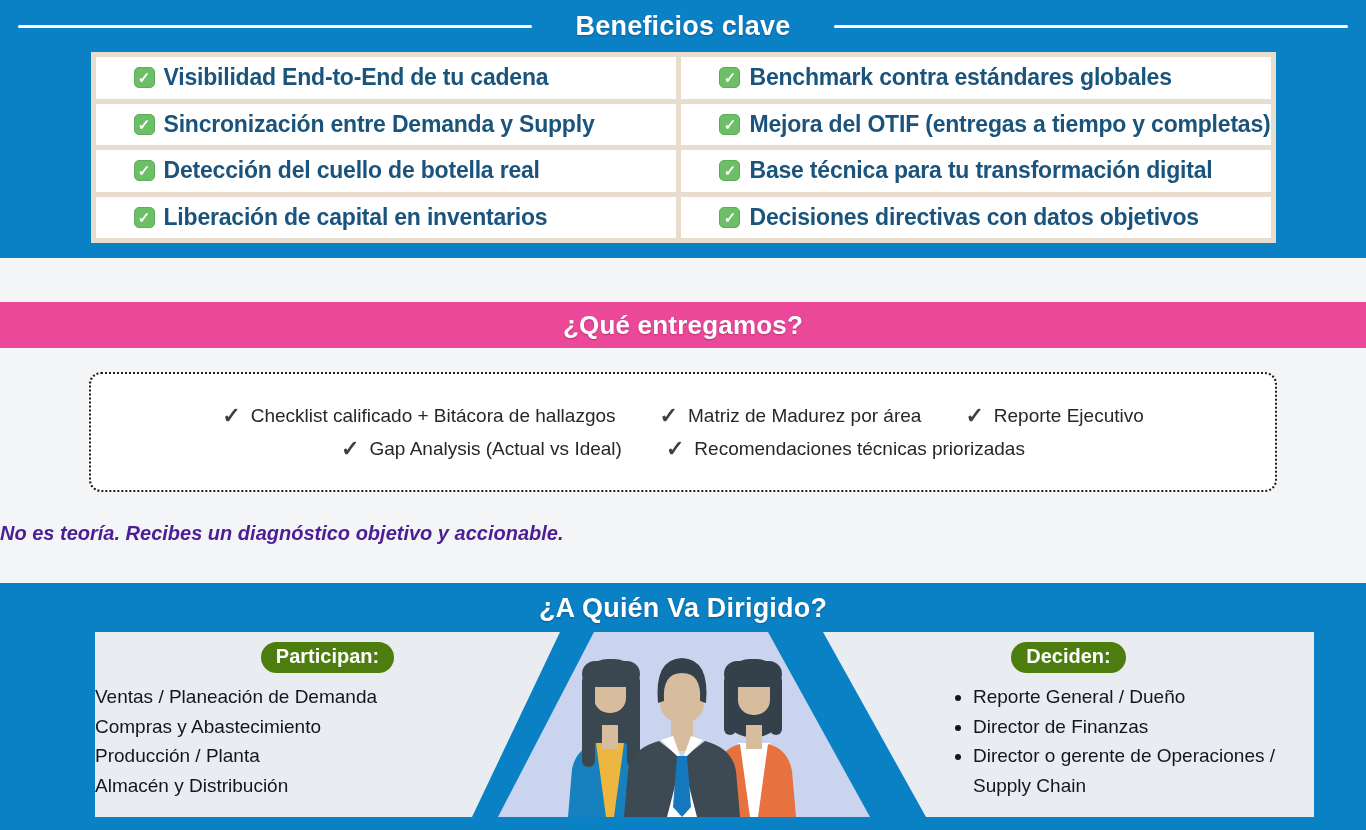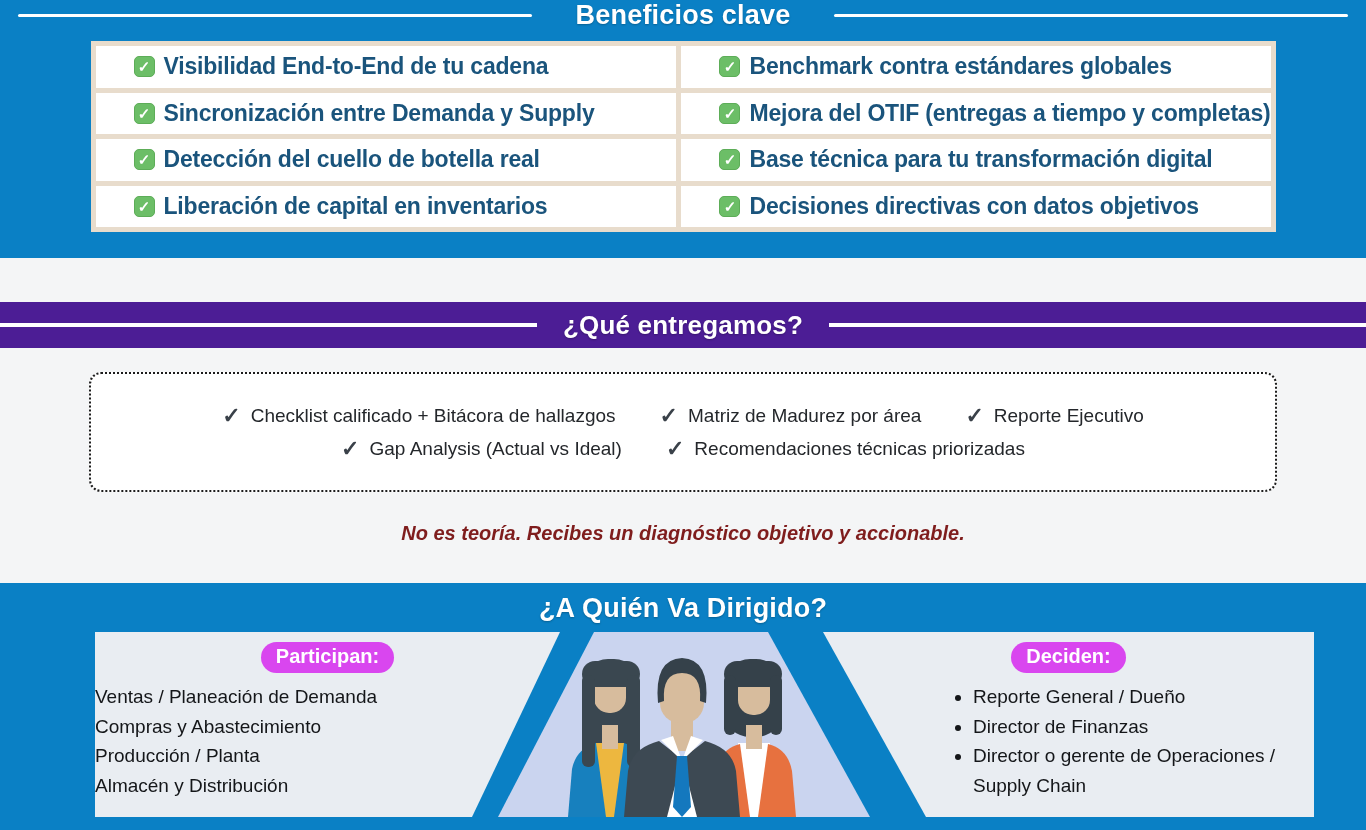--- a/index.html
+++ b/index.html
@@ -2,66 +2,66 @@
 <html><head>
 <meta charset="utf-8">
 <style>
   * { margin:0; padding:0; box-sizing:border-box; }
   html,body { width:1366px; height:830px; }
   body { font-family:"Liberation Sans", sans-serif; background:#f4f5f6; overflow:hidden; }
 
   .page { width:1366px; height:830px; display:flex; flex-direction:column; }
 
   
-  .benefits-section { height:258px; background:#0a80c5; }
+  .benefits-section { height:258px; background:#0a80c5; padding-top:11px; }
   .title-row { display:flex; align-items:center; width:100%; }
   .title-row .hline { flex:1; height:3px; background:#ffffff; border-radius:2px; }
   .title-row .hline.edge { margin:0 18px; }
   .section-title { color:#ffffff; font-size:27px; font-weight:bold; margin:0 26px; white-space:nowrap;
                    text-shadow:0 1px 2px rgba(0,0,0,0.25); letter-spacing:0.2px; }
 
   .benefits-table { width:1185px; margin:10px auto 0; background:#e8dccc; padding:5px;
                     display:grid; grid-template-columns:1fr 1fr; grid-auto-rows:41.5px; gap:5px; }
   .benefit-cell { background:#ffffff; display:flex; align-items:center; padding-left:38px; gap:9px; }
   .benefit-cell .label { color:#1a547c; font-weight:bold; font-size:23px; letter-spacing:-0.2px; white-space:nowrap; }
   .checkbox { width:21px; height:21px; flex:0 0 21px; background:#6cbe67; border:1px solid #5dad58;
               border-radius:5px; color:#ffffff; font-size:15px; font-weight:bold;
               display:flex; align-items:center; justify-content:center; line-height:1; }
 
   
   .deliver-section { height:325px; background:#f4f5f6; }
-  .green-band { margin-top:44px; height:46px; background:#4c1d95; display:flex; align-items:center; width:100%; }
+  .green-band { margin-top:44px; height:46px; background:#ec4899; display:flex; align-items:center; width:100%;flex-direction:column; }
   .green-band .hline { flex:1; height:4px; background:#ffffff; }
   .green-band .section-title { font-size:26px; }
 
   .dashed-box { width:1188px; height:120px; margin:24px auto 0; background:#ffffff;
                 border:2px dotted #1c1c1c; border-radius:12px;
                 display:flex; flex-direction:column; justify-content:center; gap:11px; }
   .deliv-row { display:flex; justify-content:center; align-items:center; gap:44px; }
   .deliv-item { display:flex; align-items:center; gap:10px; font-size:19px; color:#24272b; white-space:nowrap; }
   .check-mark { color:#3a4149; font-size:22px; font-weight:bold; line-height:1; }
 
-  .note { margin-top:30px; text-align:center; font-size:20px; font-weight:bold; font-style:italic; color:#7f1d1d; }
+  .note { margin-top:30px; font-size:20px; font-weight:bold; font-style:italic; color:#4c1d95; }
 
   
   .audience-section { height:247px; background:#0a80c5; padding-top:10px; }
   .audience-title-row { display:flex; align-items:center; justify-content:center;flex-direction:column; }
   .audience-title-row .hline { width:132px; height:3px; background:#ffffff; border-radius:2px; }
   .audience-body { position:relative; width:1188px; height:185px; margin:8px auto 0; }
 
   .panel { position:absolute; top:0; height:185px; background:#e9edf2; }
   .panel-left  { left:6px;  width:465px; clip-path:polygon(0 0, 100% 0, calc(100% - 88px) 100%, 0 100%); }
   .panel-right { left:734px; width:491px; clip-path:polygon(0 0, 100% 0, 100% 100%, 103px 100%); }
 
   .trapezoid { position:absolute; top:0; left:409px; width:372px; height:185px; background:#cad4ef;
                clip-path:polygon(96px 0, 270px 0, 372px 100%, 0 100%); }
   .people-svg { position:absolute; bottom:0; left:443px; width:300px; height:172px; }
 
   .pill-wrap { text-align:center; margin-top:10px; }
-  .pill { display:inline-block; background:#d946ef; color:#ffffff; font-weight:bold; font-size:20px;
+  .pill { display:inline-block; background:#4d7c0f; color:#ffffff; font-weight:bold; font-size:20px;
           padding:3px 15px 5px; border-radius:18px; }
   .audience-list { list-style:disc; margin-top:9px; font-size:19px; color:#141619; line-height:29.5px; }
   .panel-left  .audience-list { }
   .panel-right .audience-list { padding-left:150px; padding-right:20px; }
 </style>
 </head>
 <body>
 
 <div class="page">
 

